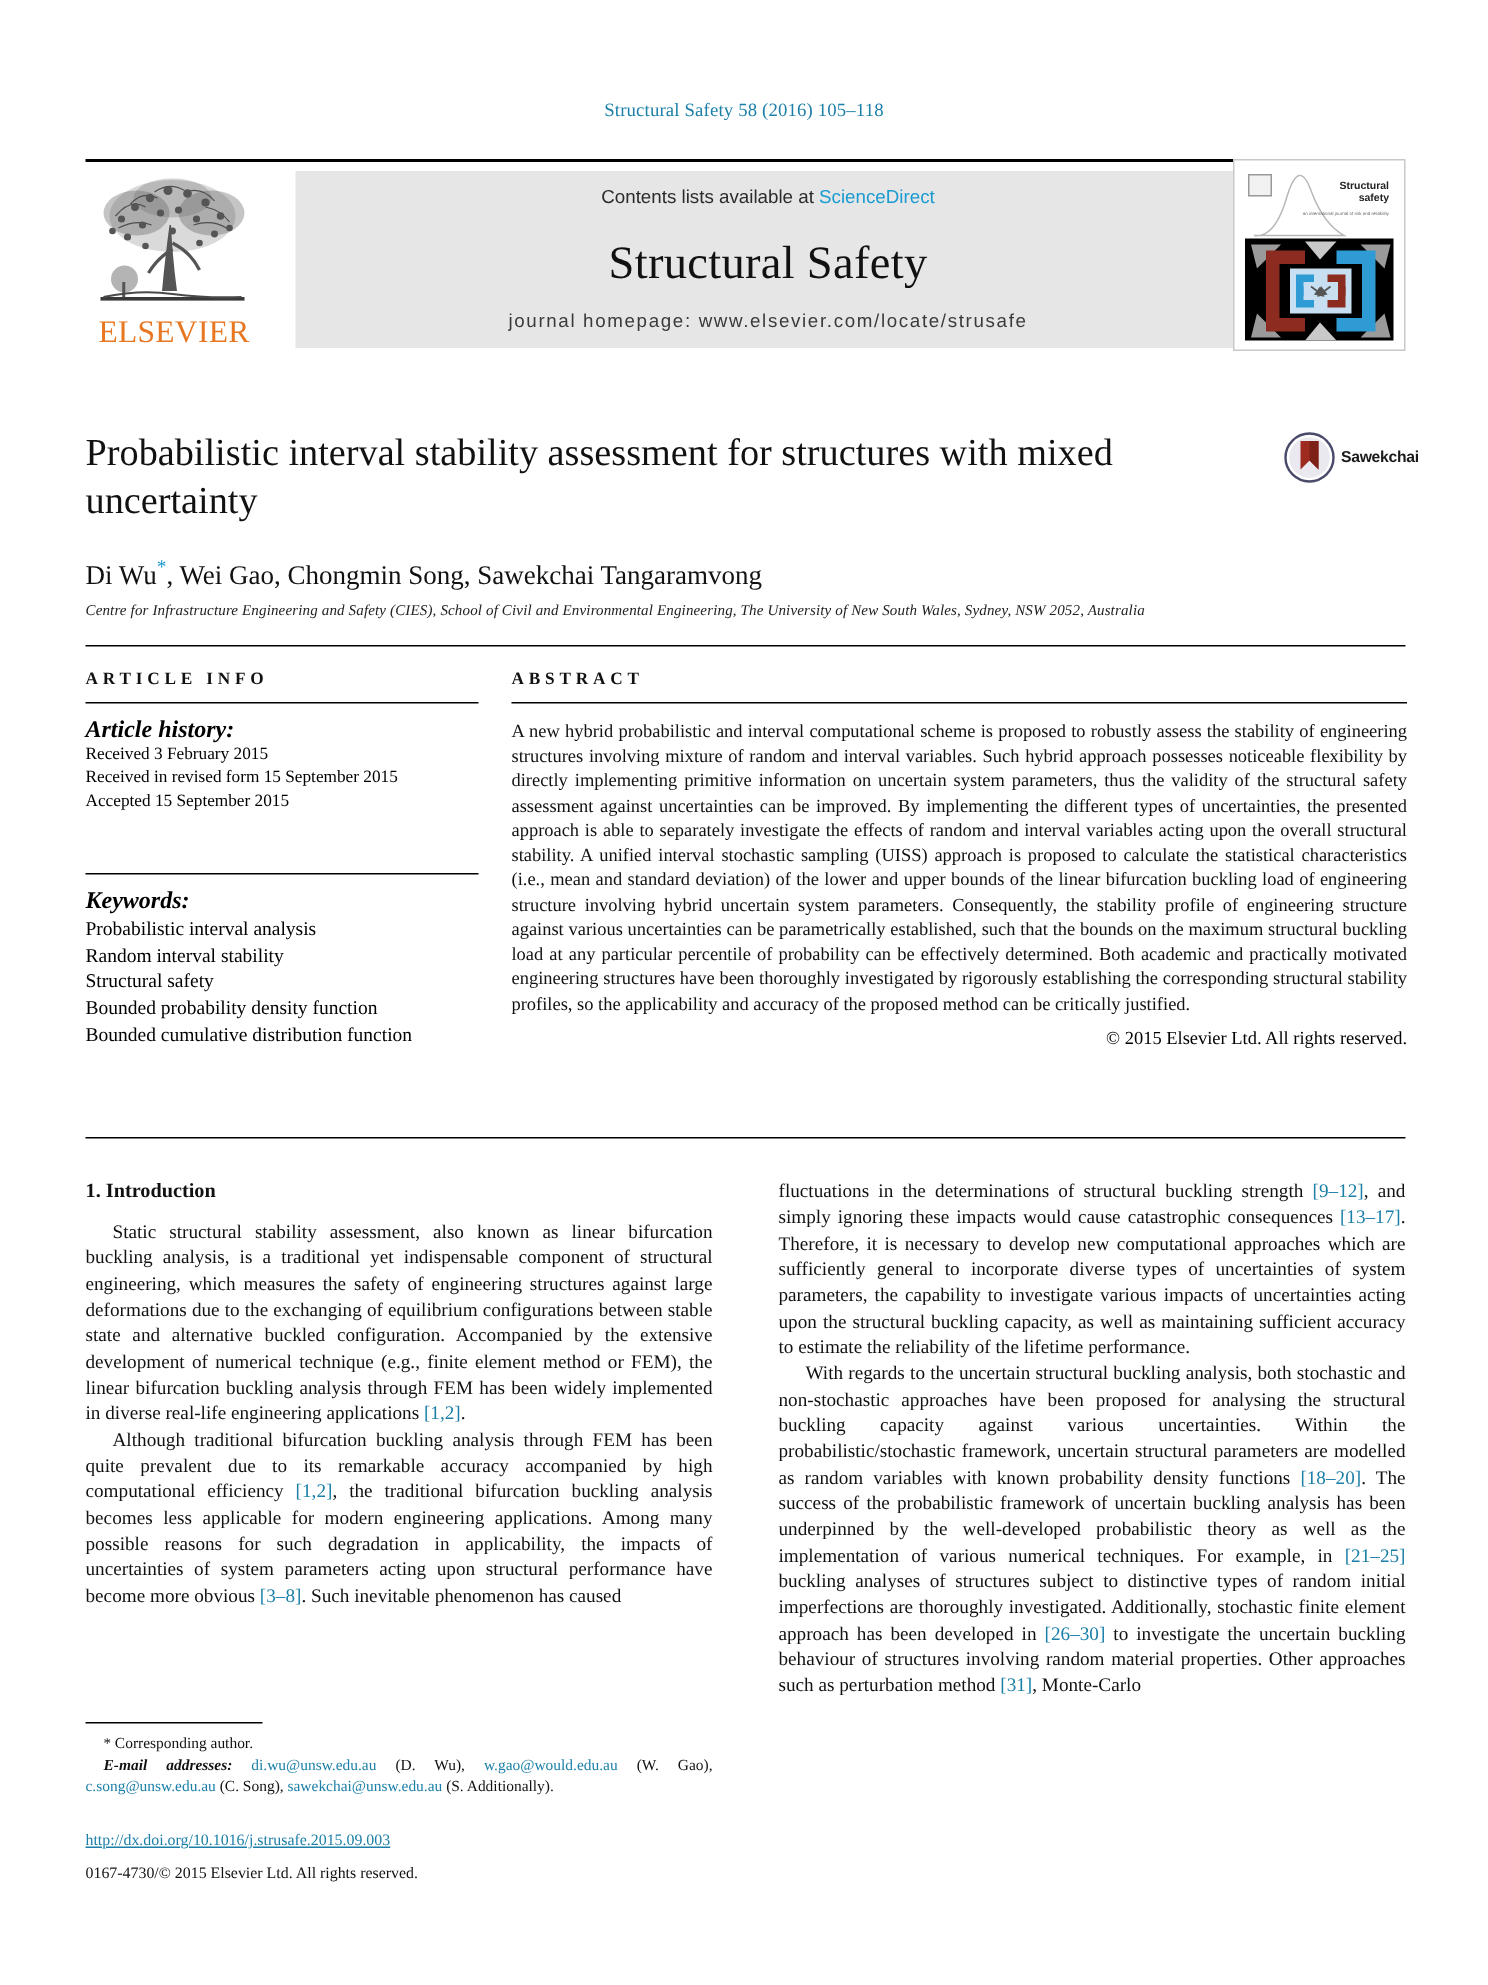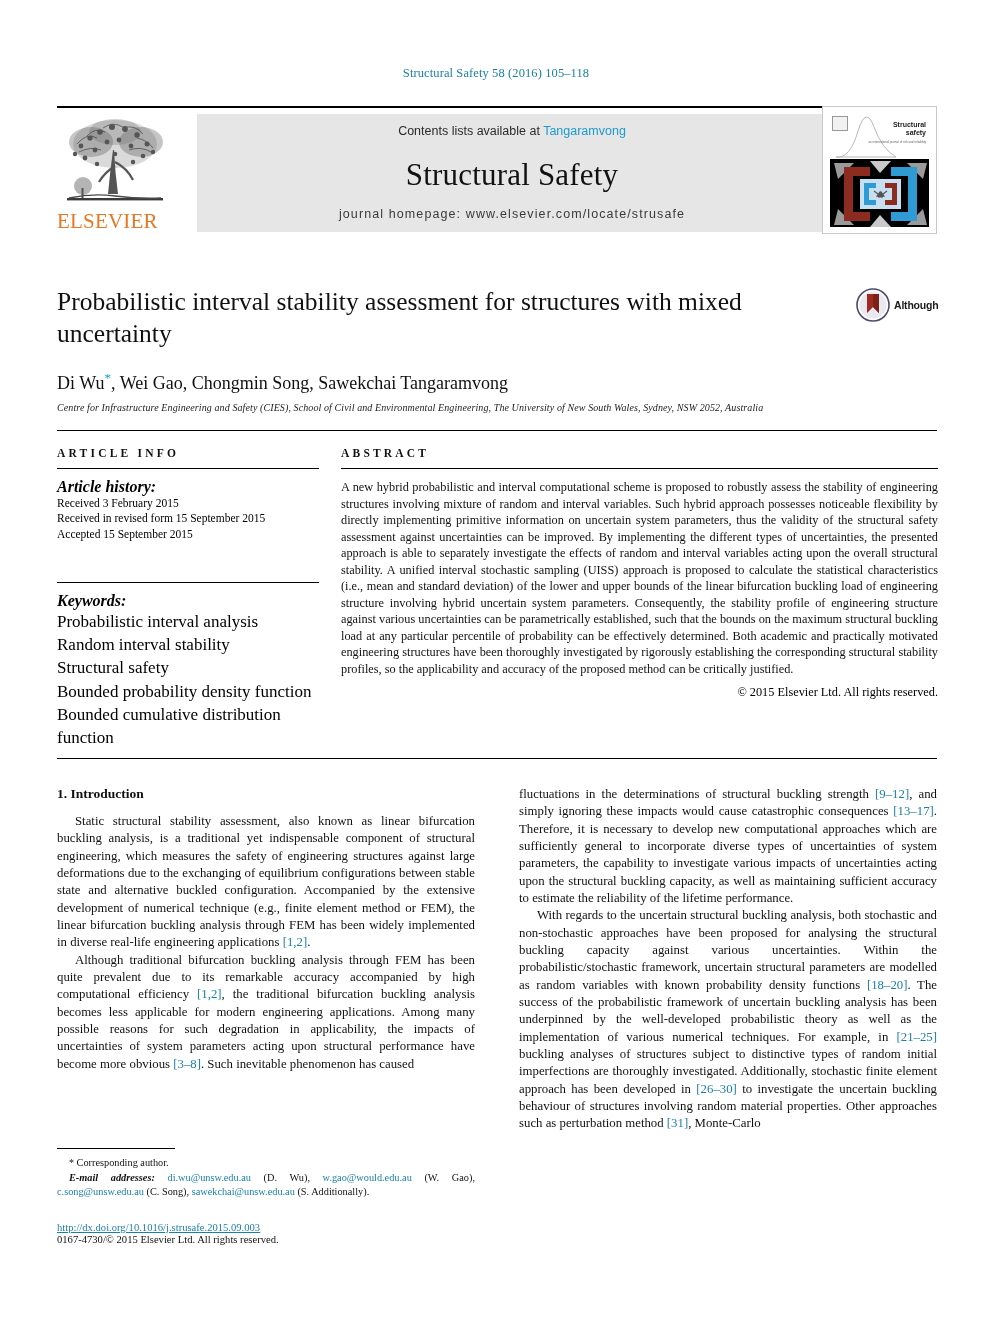--- a/index.html
+++ b/index.html
@@ -57,21 +57,21 @@
     left: 0px;
     width: 118px;
     height: 118px;
   }
   .tree-svg { display:block; }
   .elsevier-word {
     position: absolute;
     bottom: 0px;
     left: 0px;
     width: 118px;
-    text-align: left;
+    text-align: center;
     color: #e87722;
     font-family: "Liberation Serif", serif;
     font-size: 21px;
     letter-spacing: 0.2px;
     line-height: 1;
   }
   .banner {
     position: absolute;
     top: 8px;
     left: 140px;
@@ -261,21 +261,21 @@
   }
   .kw-block {
     margin-top: 40px;
   }
   .kw-rule {
     height: 1px;
     background: #000;
     margin-bottom: 2px;
   }
   .kw-line {
-    font-size: 17px;
+    font-size: 13px;
     line-height: 1.37;
   }
   .abstract-body {
     margin-top: 10px;
     font-size: 12.3px;
     line-height: 1.345;
     text-align: justify;
     color: #111;
     hyphens: auto;
   }
@@ -359,21 +359,21 @@
   }
   .doi-link {
     font-size: 10.6px;
     color: #1b7fa8;
     text-decoration: underline;
     display: block;
   }
   .issn-line {
     font-size: 10.6px;
     color: #111;
-    margin-top: 1px;
+    margin-top: 11px;
   }
 </style>
 </head>
 <body>
 
 <div class="page">
 
   <div class="running-head">Structural Safety 58 (2016) 105–118</div>
 
   <div class="masthead">
@@ -416,21 +416,21 @@
           <rect x="24.5" y="74" width="2" height="10" fill="#555"></rect>
           <rect x="10" y="84" width="96" height="2.4" fill="#3a3a3a"></rect>
           <path d="M12 84 q24 -5 46 -2 q24 3 46 2" stroke="#4a4a4a" stroke-width="1.4" fill="none"></path>
         </g>
       </svg>
       <div class="elsevier-word">ELSEVIER</div>
     </div>
 
     <div class="banner">
       <div class="banner-contents">
-        <span>Contents lists available at </span><span class="sd">Tangaramvong</span>
+        <span>Contents lists available at </span><span class="sd">ScienceDirect</span>
       </div>
       <div class="banner-title">Structural Safety</div>
       <div class="banner-homepage">journal homepage: www.elsevier.com/locate/strusafe</div>
     </div>
 
     <div class="cover-thumb">
       <div class="cover-inner">
         <svg width="101" height="116" viewBox="0 0 101 116">
           <rect x="0" y="0" width="101" height="116" fill="#ffffff"></rect>
           <path d="M6 44 q14 2 22 -26 q8 -26 16 -4 q8 22 22 30 z" fill="none" stroke="#b8b8b8" stroke-width="1"></path>
@@ -476,21 +476,21 @@
     <div class="affiliation">Centre for Infrastructure Engineering and Safety (CIES), School of Civil and Environmental Engineering, The University of New South Wales, Sydney, NSW 2052, Australia</div>
   </div>
 
   <div class="crossmark">
     <svg width="34" height="34" viewBox="0 0 34 34">
       <circle cx="17" cy="17" r="16" fill="#ffffff" stroke="#4a4a6a" stroke-width="1.6"></circle>
       <circle cx="17" cy="17" r="13.5" fill="#e9e9ef"></circle>
       <path d="M11 6 h12 v19 l-6 -6 l-6 6 z" fill="#9e2b20"></path>
       <path d="M17 6 h6 v19 l-6 -6 z" fill="#7d2018"></path>
     </svg>
-    <div class="cm-label">Although</div>
+    <div class="cm-label">Sawekchai</div>
   </div>
 
   <div class="meta-rule-top"></div>
 
   <div class="info-col">
     <div class="sec-head">ARTICLE INFO</div>
     <div class="sec-rule"></div>
     <div class="info-label">Article history:</div>
     <div class="info-line">Received 3 February 2015</div>
     <div class="info-line">Received in revised form 15 September 2015</div>

